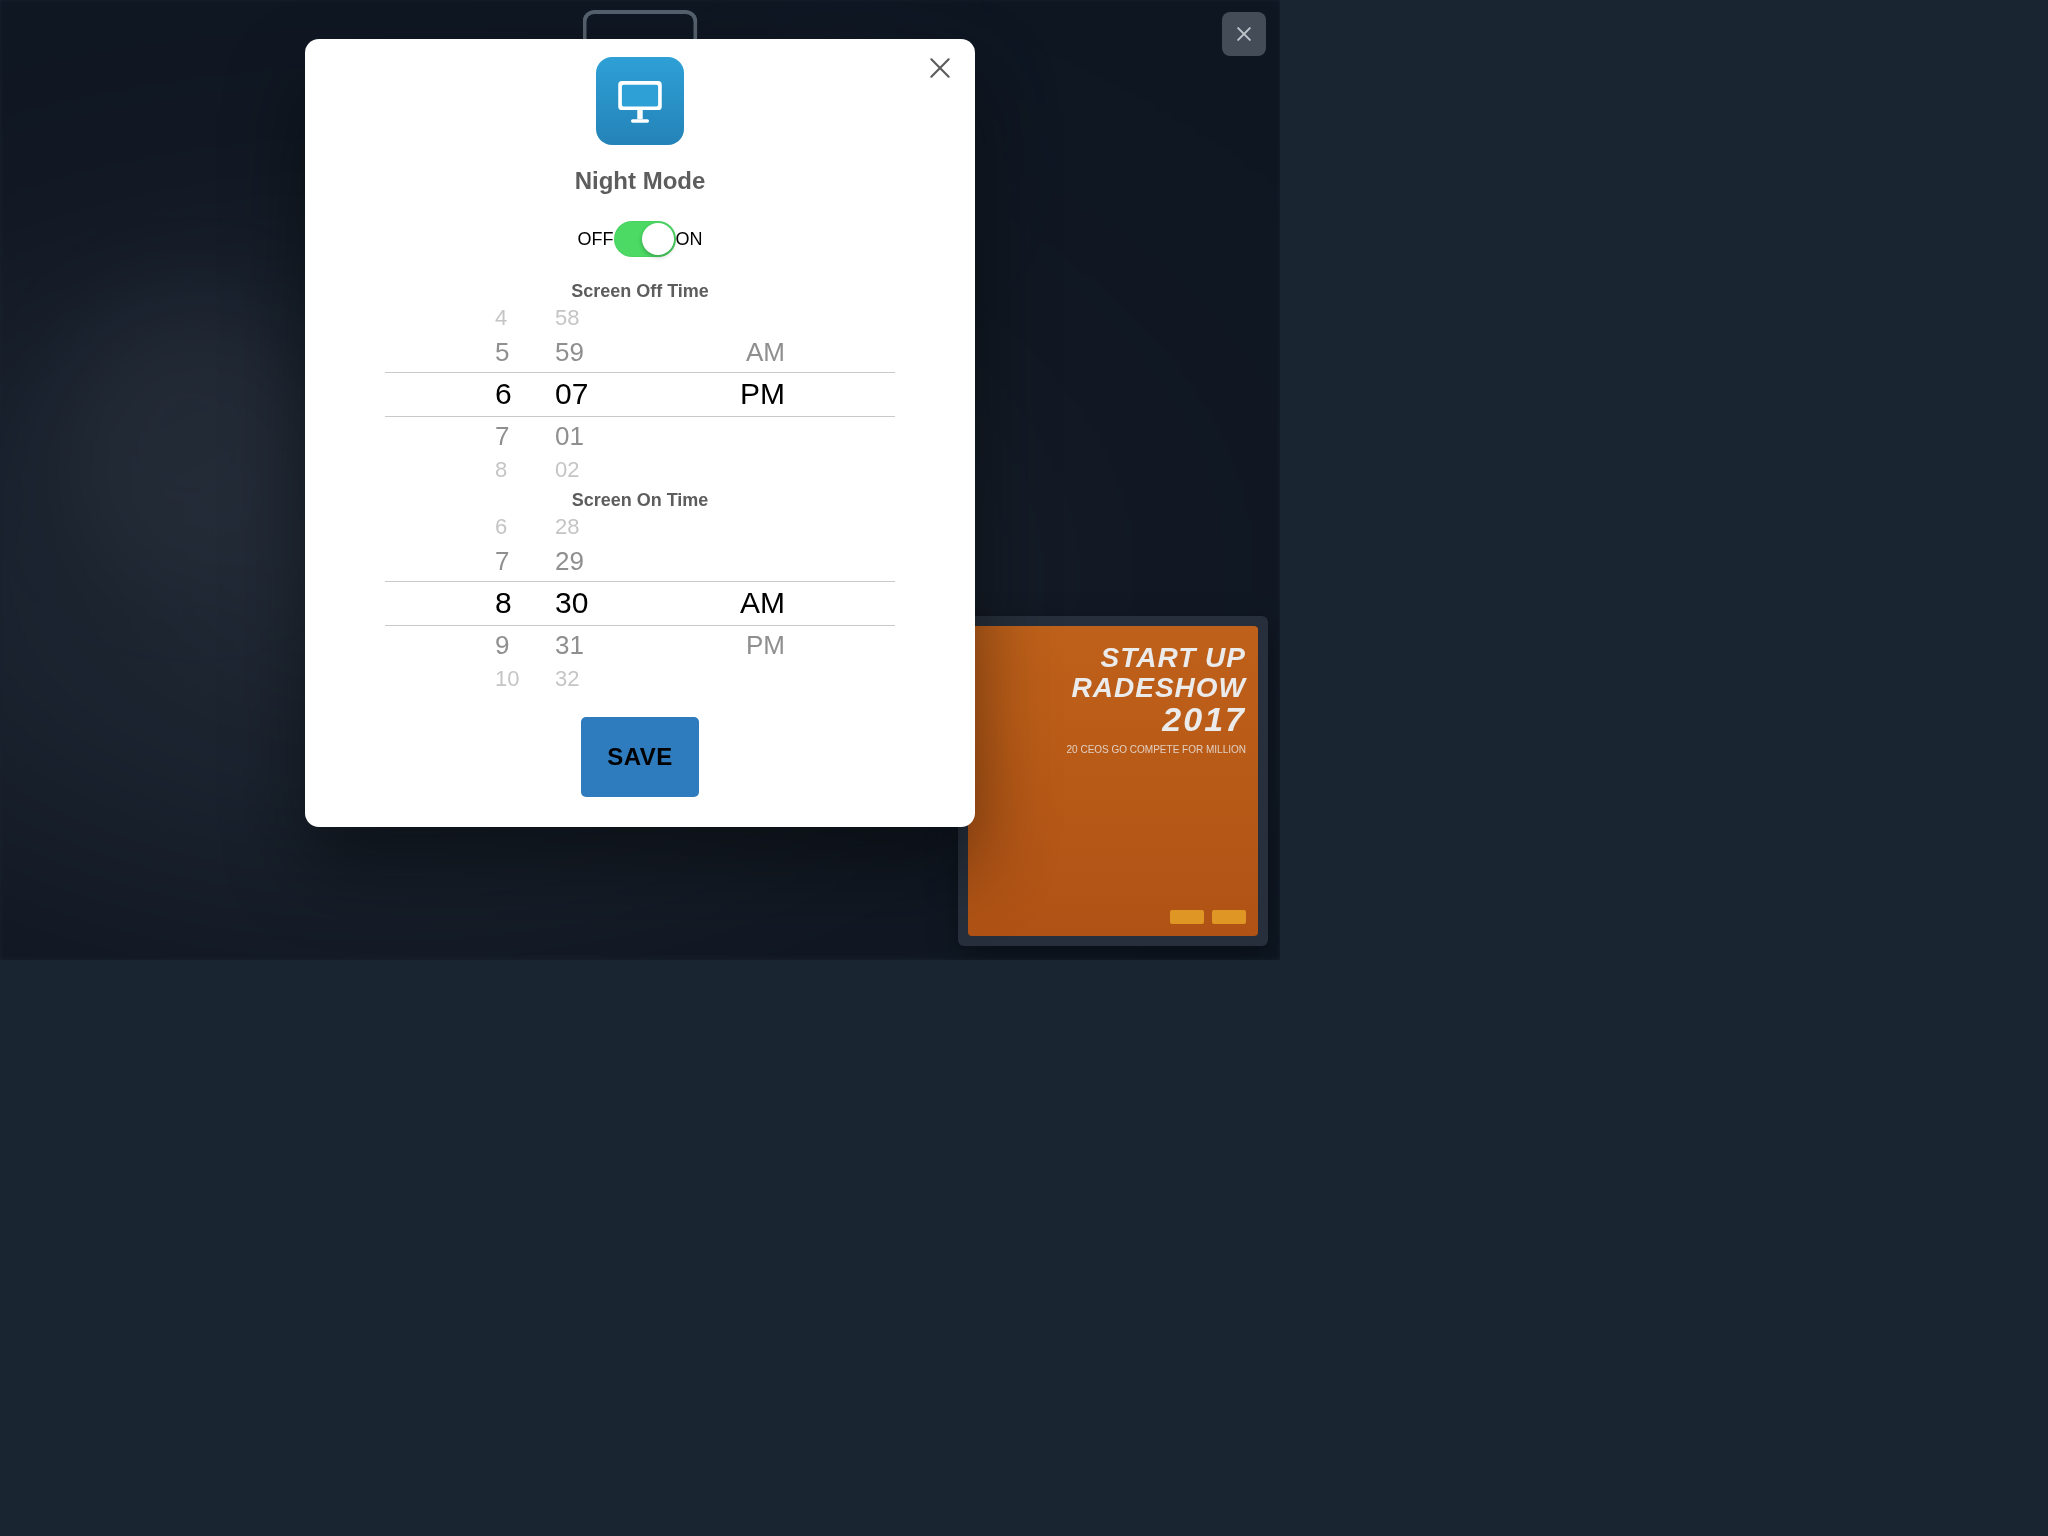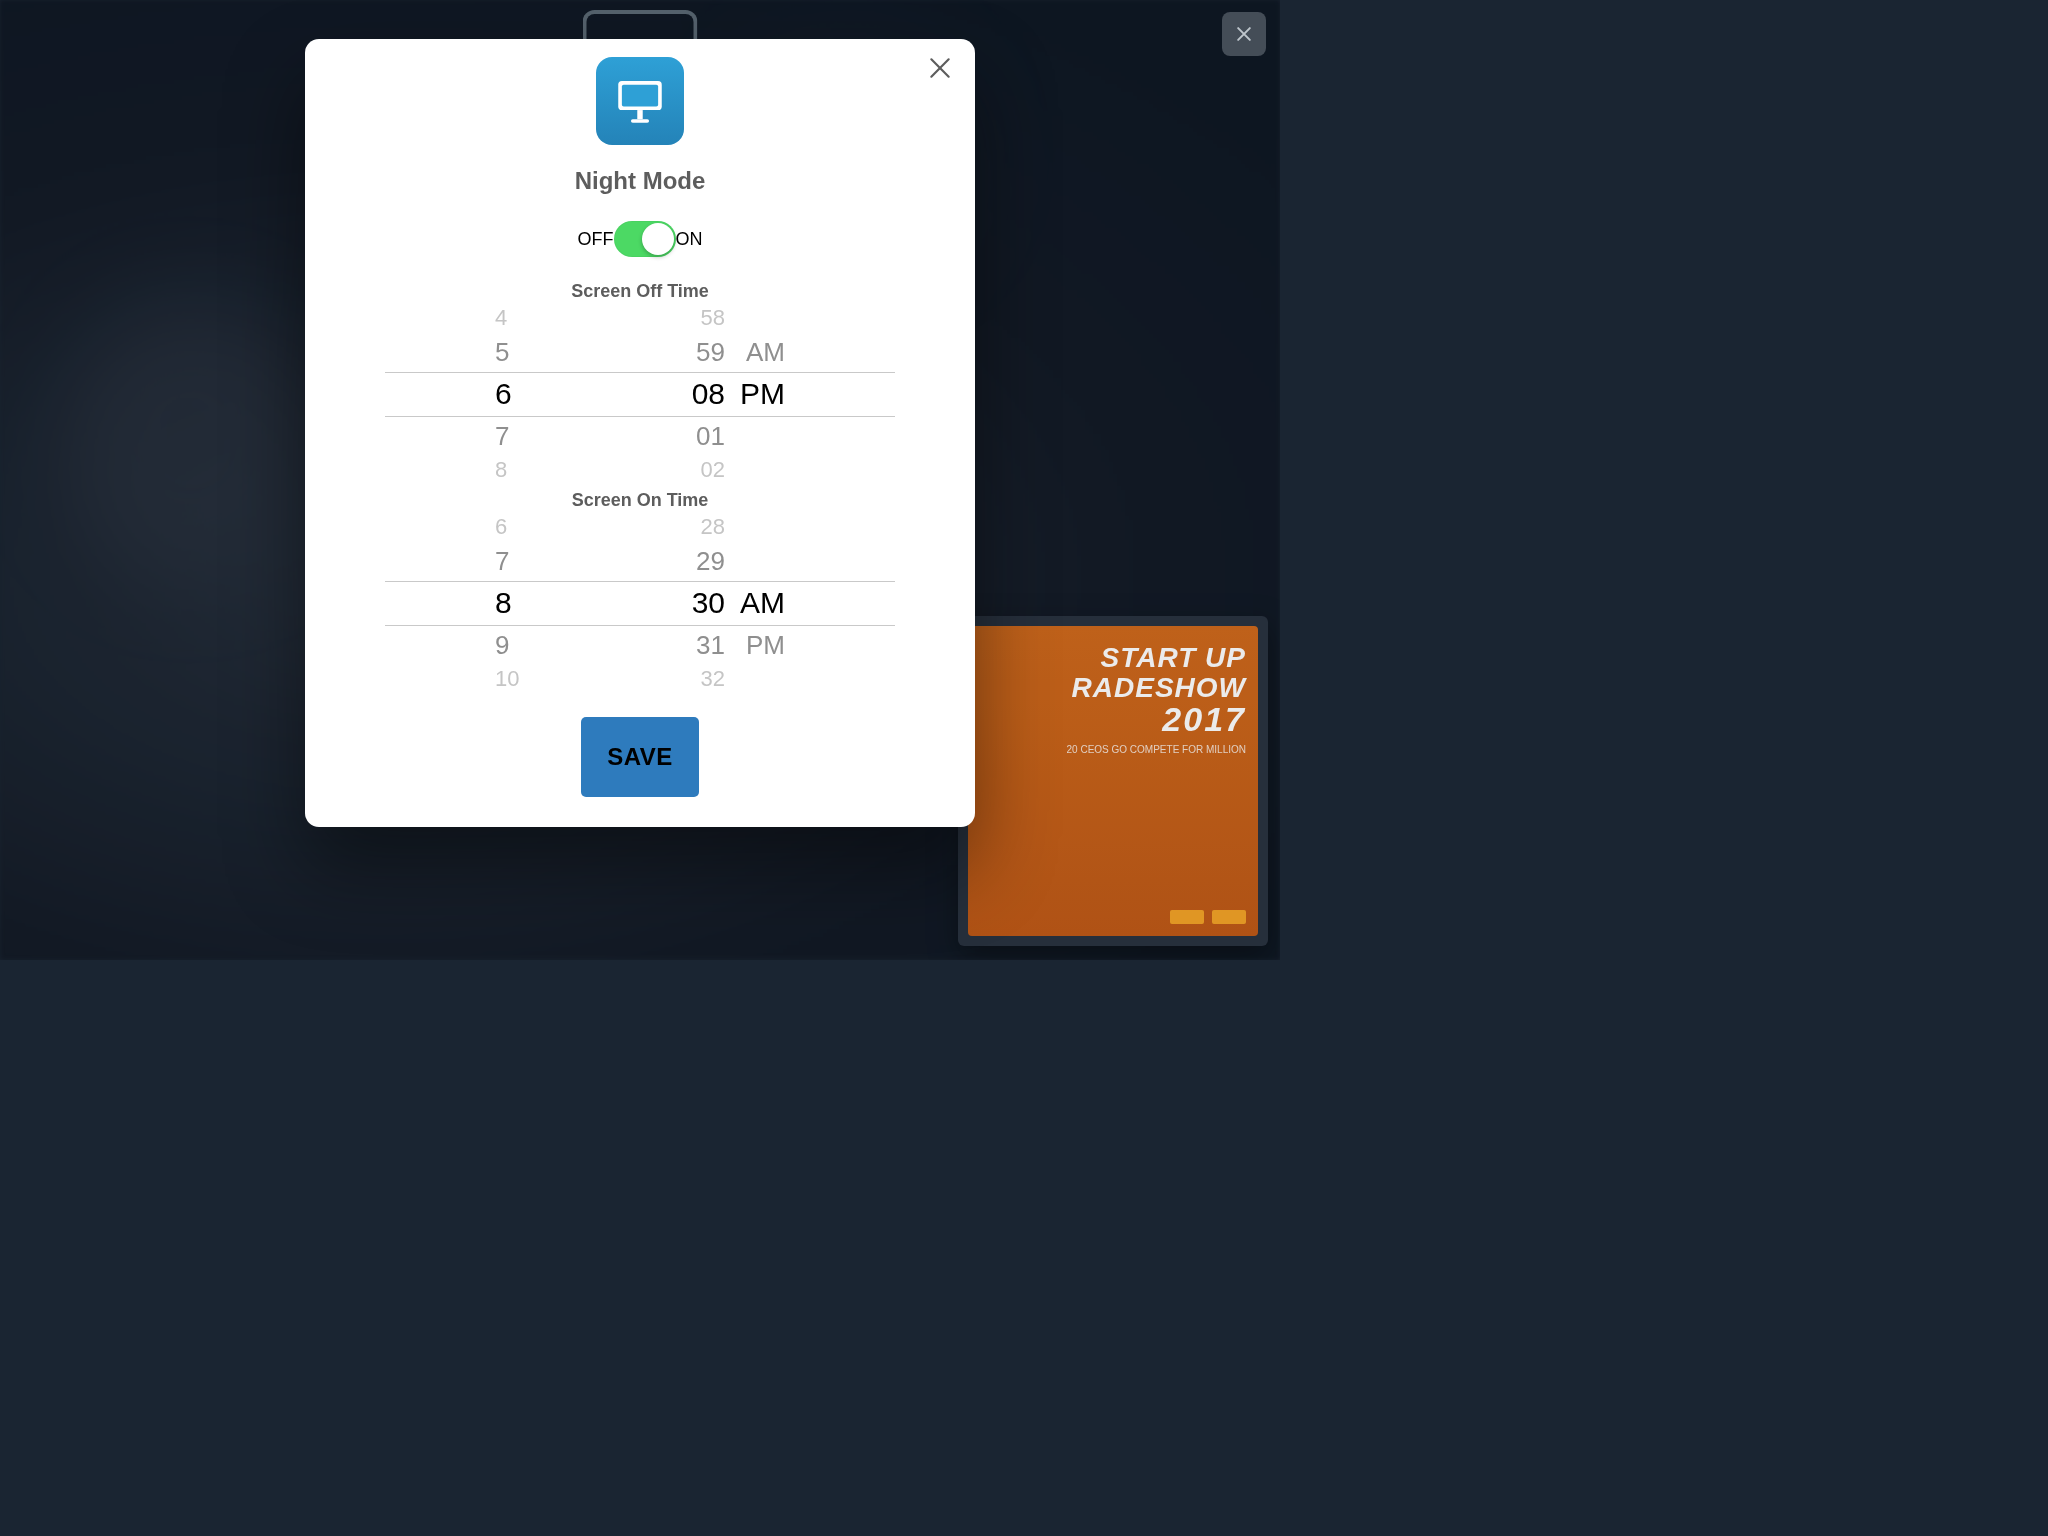--- a/index.html
+++ b/index.html
@@ -152,21 +152,21 @@
     text-align:center;
     font-size:26px;
     height:40px;
     align-items:center;
   }
   .picker .row.sel{ color:#000; font-size:30px; height:44px; }
   .picker .row.near{ color:#8f8f8f; }
   .picker .row.far{ color:#c5c5c5; font-size:22px; height:28px; }
   .picker .cell{ }
   .picker .cell.hour{ padding-left:110px; text-align:left; }
-  .picker .cell.min{ text-align:right; }
+  .picker .cell.min{ text-align:left; }
   .picker .cell.ampm{ padding-right:110px; text-align:right; }
 
   .save-btn{
     margin-top:24px;
     background:#2e7bbd;
     color:#000000;
     font-size:24px; font-weight:700;
     letter-spacing:.5px;
     border:none;
     padding:26px 26px;
@@ -242,21 +242,21 @@
         <span class="cell min">58</span>
         <span class="cell ampm"></span>
       </div>
       <div class="row near">
         <span class="cell hour">5</span>
         <span class="cell min">59</span>
         <span class="cell ampm">AM</span>
       </div>
       <div class="row sel">
         <span class="cell hour">6</span>
-        <span class="cell min">08</span>
+        <span class="cell min">07</span>
         <span class="cell ampm">PM</span>
       </div>
       <div class="row near">
         <span class="cell hour">7</span>
         <span class="cell min">01</span>
         <span class="cell ampm"></span>
       </div>
       <div class="row far">
         <span class="cell hour">8</span>
         <span class="cell min">02</span>

